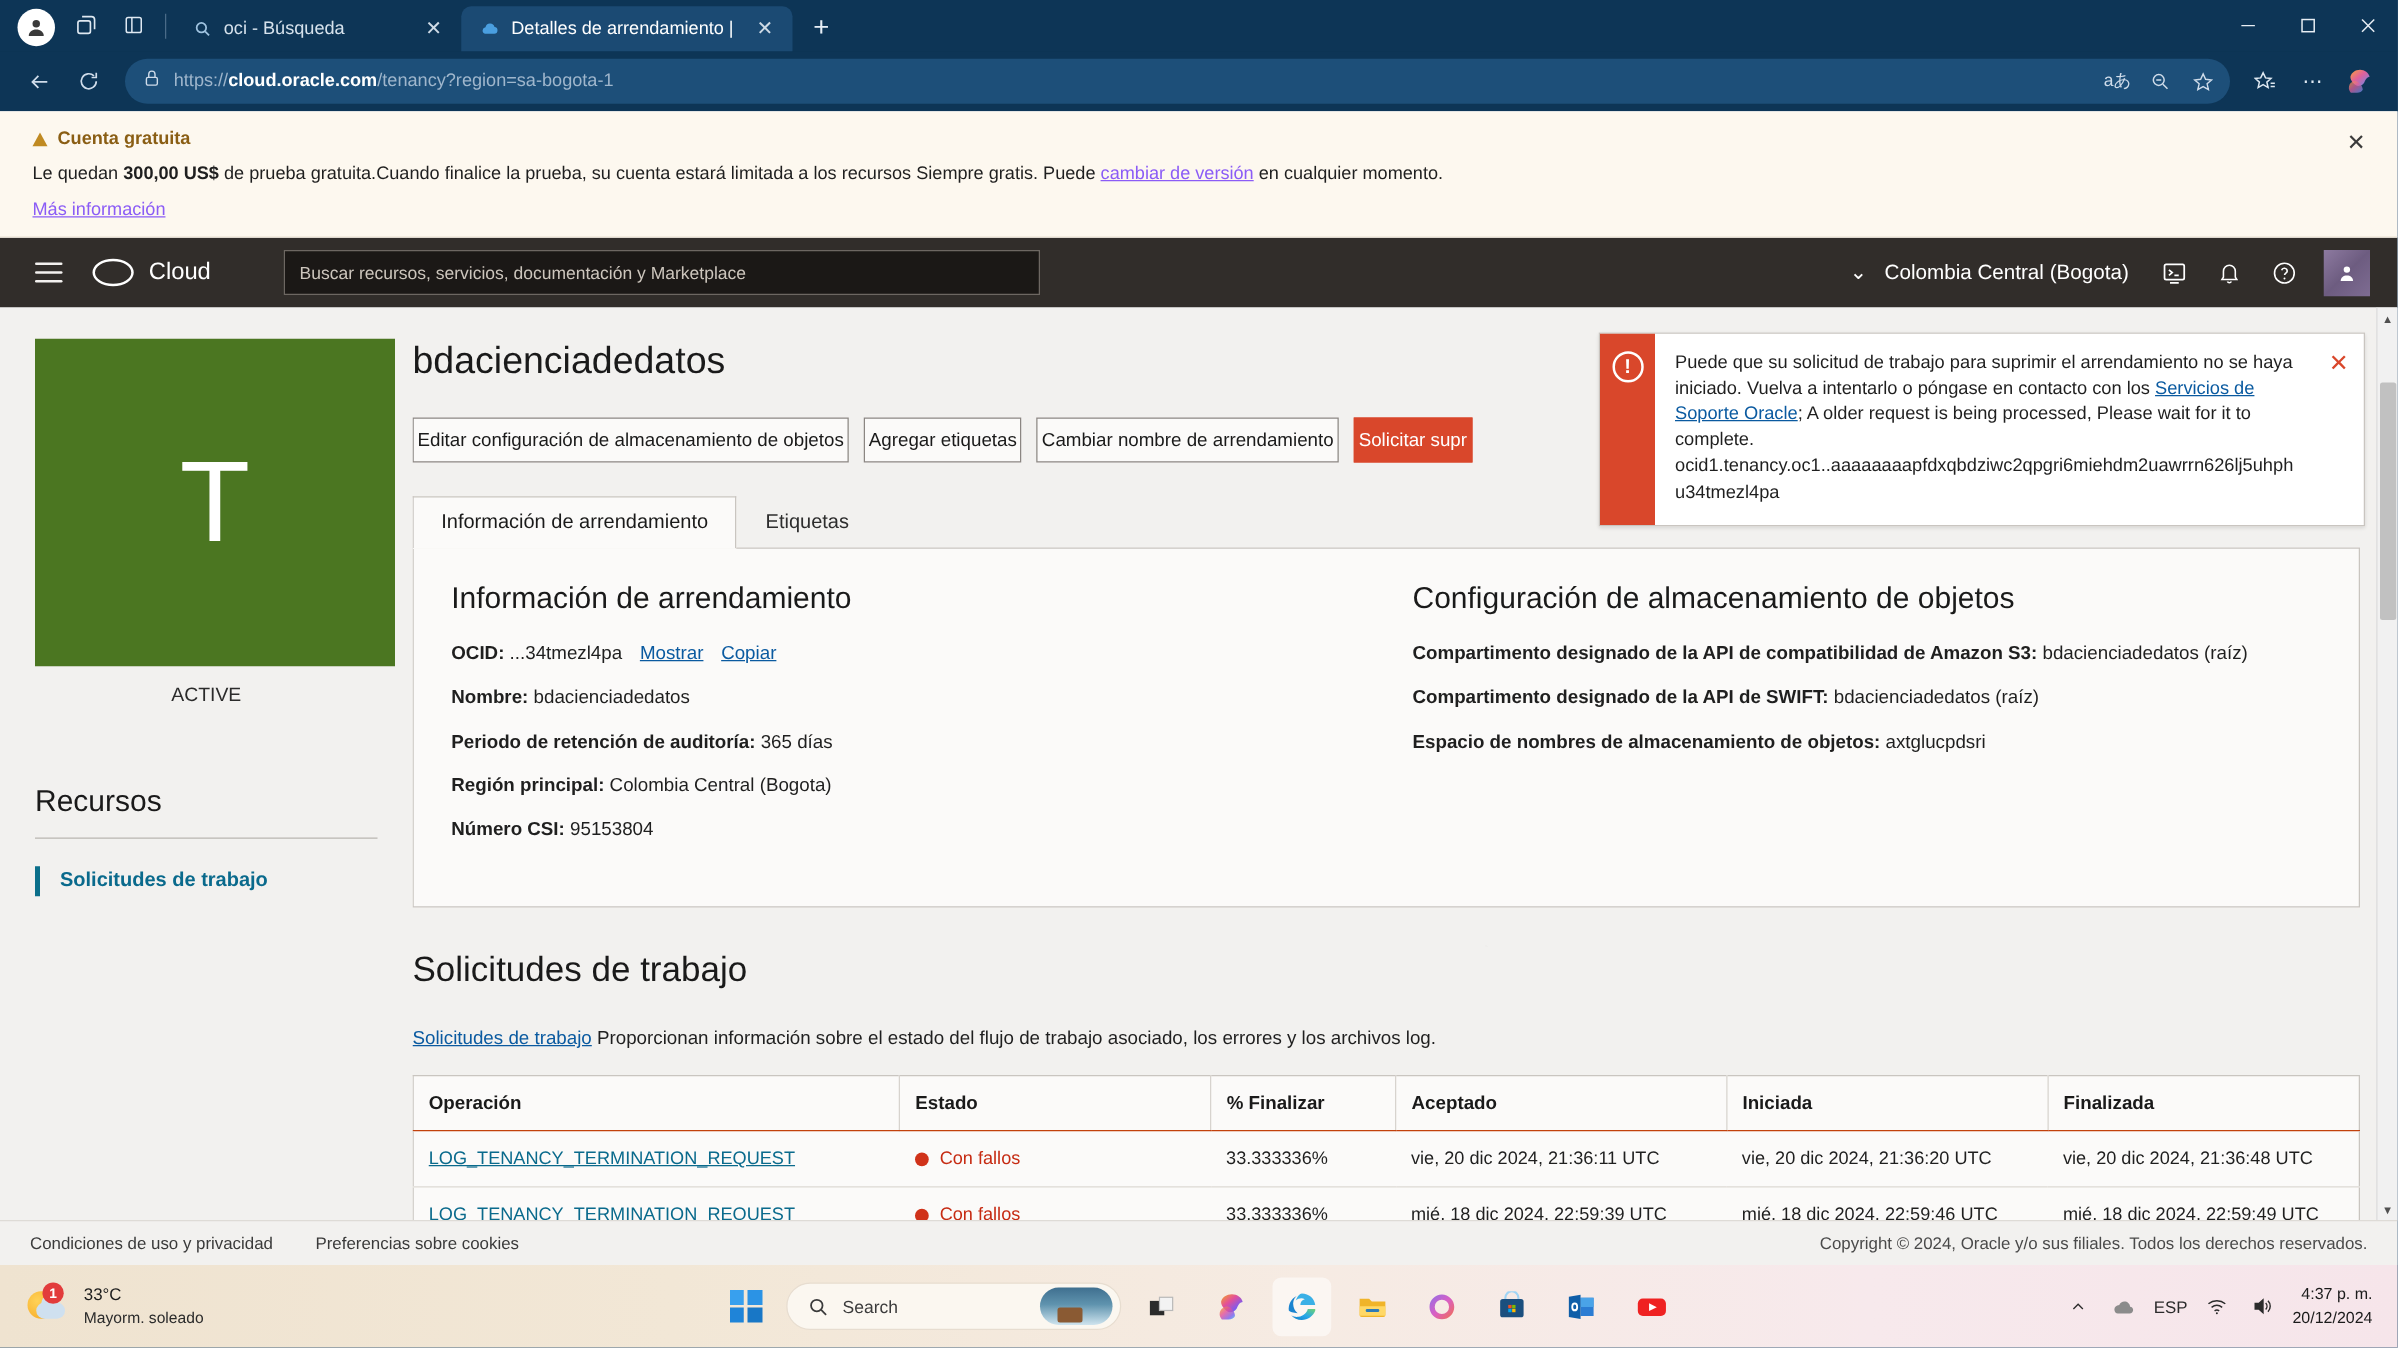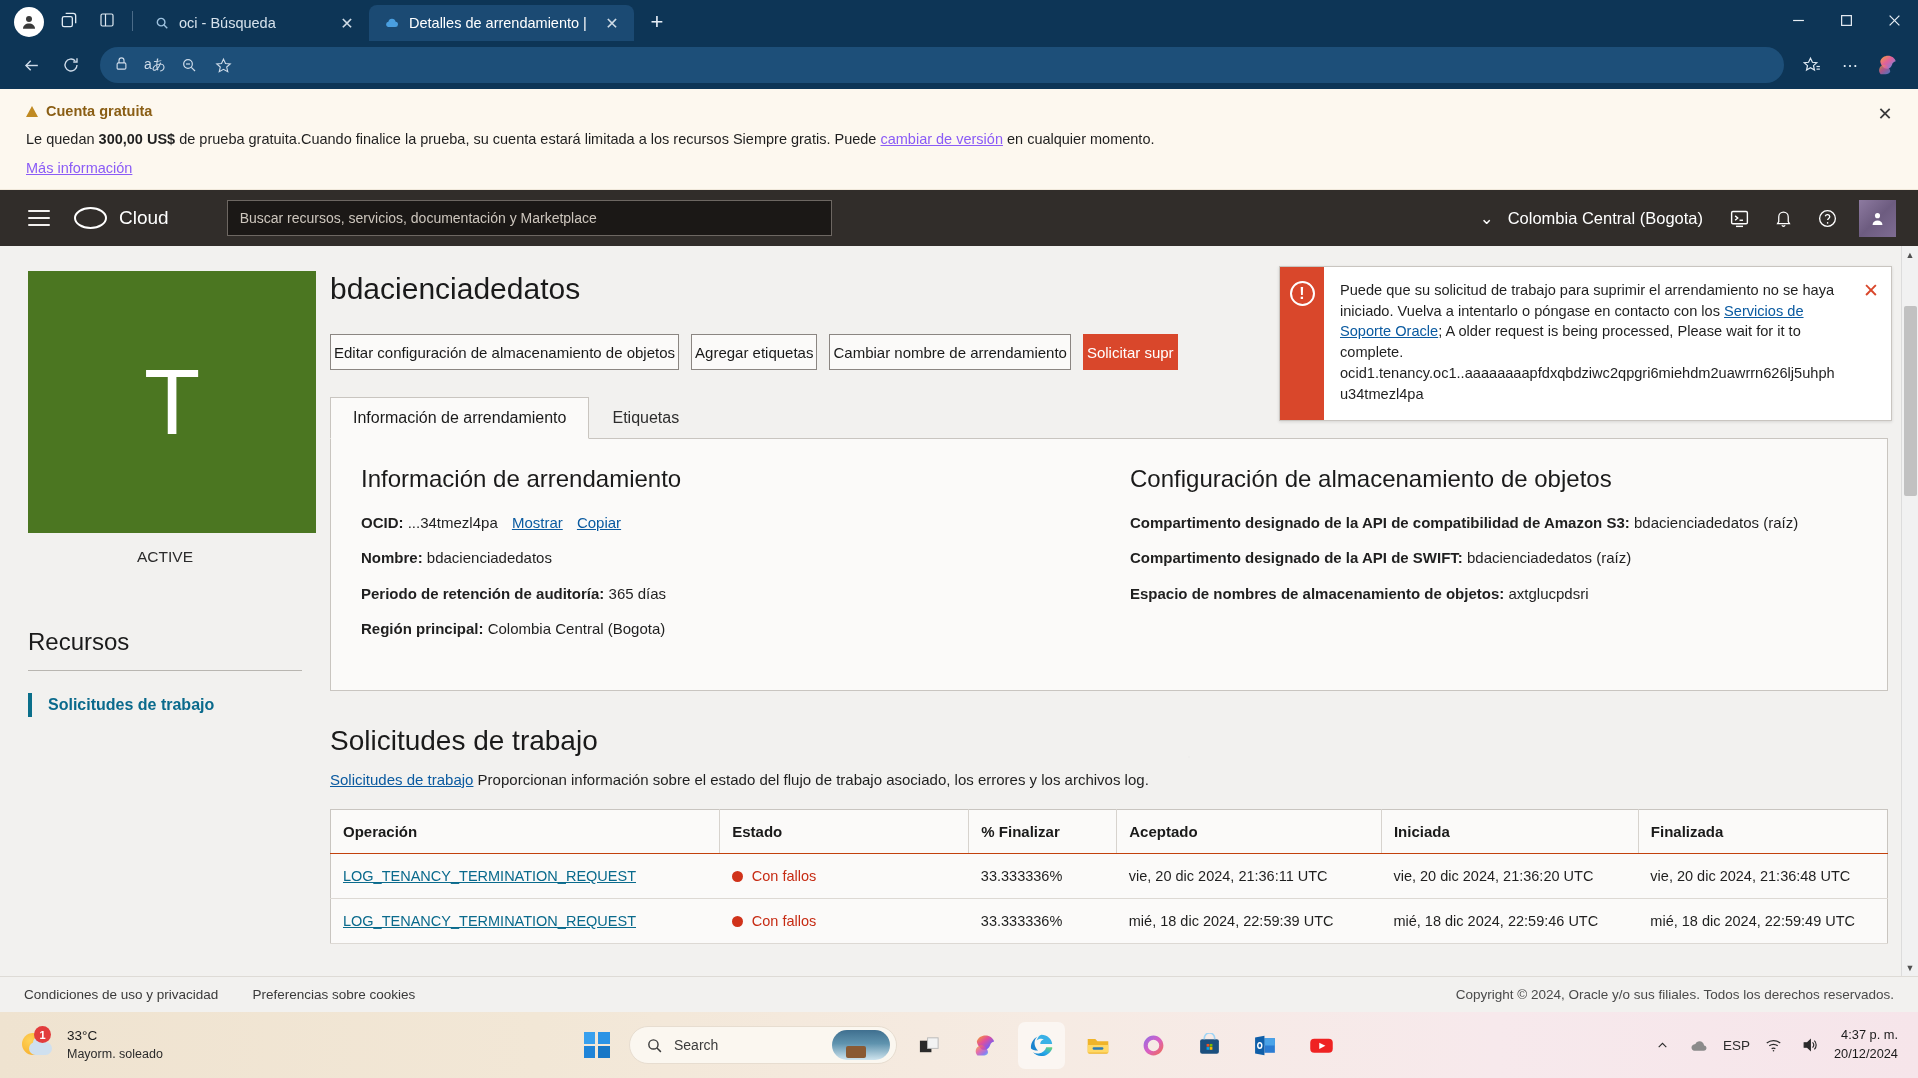--- a/index.html
+++ b/index.html
@@ -206,21 +206,21 @@
   }
   .panel-col { flex: 1; min-width: 0; }
   .panel-col.right { padding-left: 42px; }
   .panel-h { font-size: 24px; font-weight: 400; color: #1a1a1a; margin-bottom: 20px; }
   .kv { font-size: 15px; color: #1f1f1f; margin-bottom: 15px; line-height: 1.35; }
   .kv b { font-weight: 700; }
   .kv a { color: #0a5aa0; text-decoration: underline; margin-left: 10px; }
 
   .sec2 { margin-top: 34px; }
   .sec2-h { font-size: 28px; font-weight: 400; color: #1a1a1a; }
-  .sec2-sub { font-size: 15px; color: #1f1f1f; margin-top: 14px; }
+  .sec2-sub { font-size: 15px; color: #1f1f1f; margin-top: 30px; }
   .sec2-sub a { color: #0a5aa0; text-decoration: underline; }
 
   table.wr {
     width: 100%; border-collapse: collapse; margin-top: 21px;
     background: #fbfaf9; border: 1px solid #c9c5c0; table-layout: fixed;
   }
   table.wr th {
     text-align: left; font-size: 15px; font-weight: 700; color: #1a1a1a;
     padding: 13px 12px; border-right: 1px solid #d7d3ce; border-bottom: 1px solid #c2410c;
     white-space: nowrap;
@@ -406,20 +406,21 @@
         </svg>
     </div>
 
     <div class="urlbar">
       <span>
         <svg width="15" height="15" viewBox="0 0 24 24" fill="none" stroke="#cfdcea" stroke-width="1.8">
             <rect x="5" y="11" width="14" height="10" rx="2"></rect>
             <path d="M8 11V7a4 4 0 0 1 8 0v4"></path>
           </svg>
       </span>
+      <span class="url-text"><span class="scheme">https://</span><span class="host">cloud.oracle.com</span><span class="scheme">/tenancy?region=sa-bogota-1</span></span>
       <span class="url-icons">
         <span class="ui">aあ</span>
         <span class="ui">
           <svg width="16" height="16" viewBox="0 0 24 24" fill="none" stroke="#cfdcea" stroke-width="1.8">
               <circle cx="10.5" cy="10.5" r="6.5"></circle>
               <line x1="15.5" y1="15.5" x2="21" y2="21"></line>
               <line x1="7.5" y1="10.5" x2="13.5" y2="10.5"></line>
             </svg>
         </span>
         <span class="ui">
@@ -558,20 +559,24 @@
               <b>Nombre:</b>
               <span>bdacienciadedatos</span>
             </div>
             <div class="kv">
               <b>Periodo de retención de auditoría:</b>
               <span>365 días</span>
             </div>
             <div class="kv">
               <b>Región principal:</b>
               <span>Colombia Central (Bogota)</span>
+            </div>
+            <div class="kv">
+              <b>Número CSI:</b>
+              <span>95153804</span>
             </div>
           </div>
 
           <div class="panel-col right">
             <div class="panel-h">Configuración de almacenamiento de objetos</div>
             <div class="kv">
               <b>Compartimento designado de la API de compatibilidad de Amazon S3:</b>
               <span>bdacienciadedatos (raíz)</span>
             </div>
             <div class="kv">

